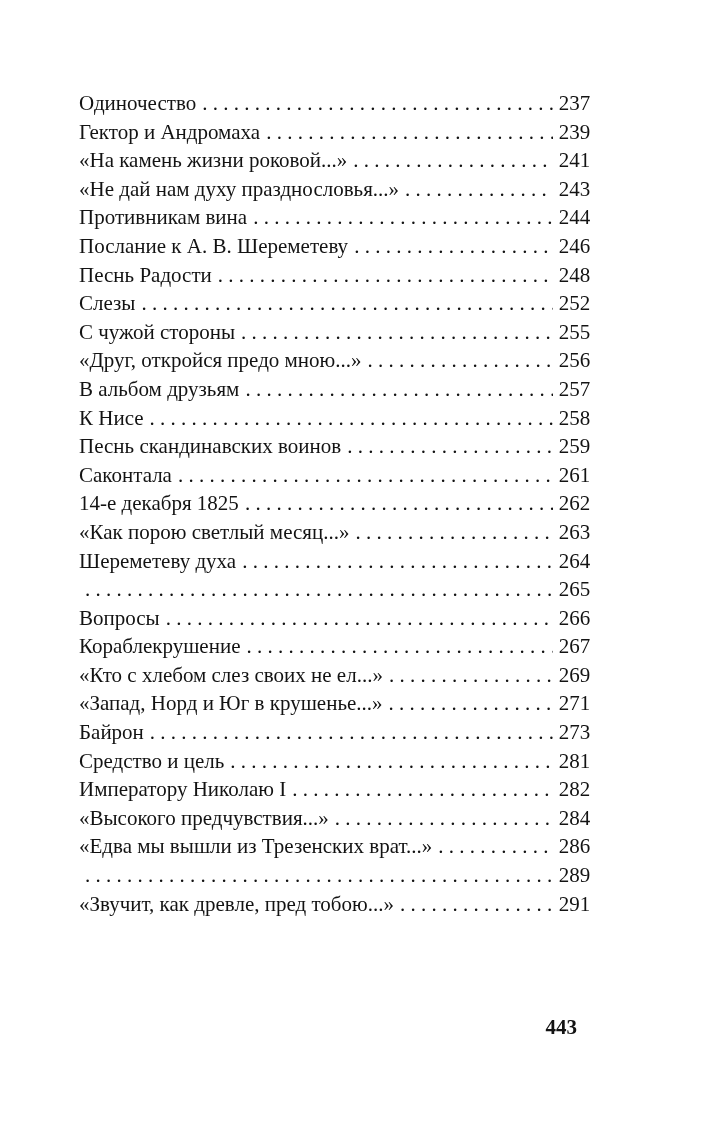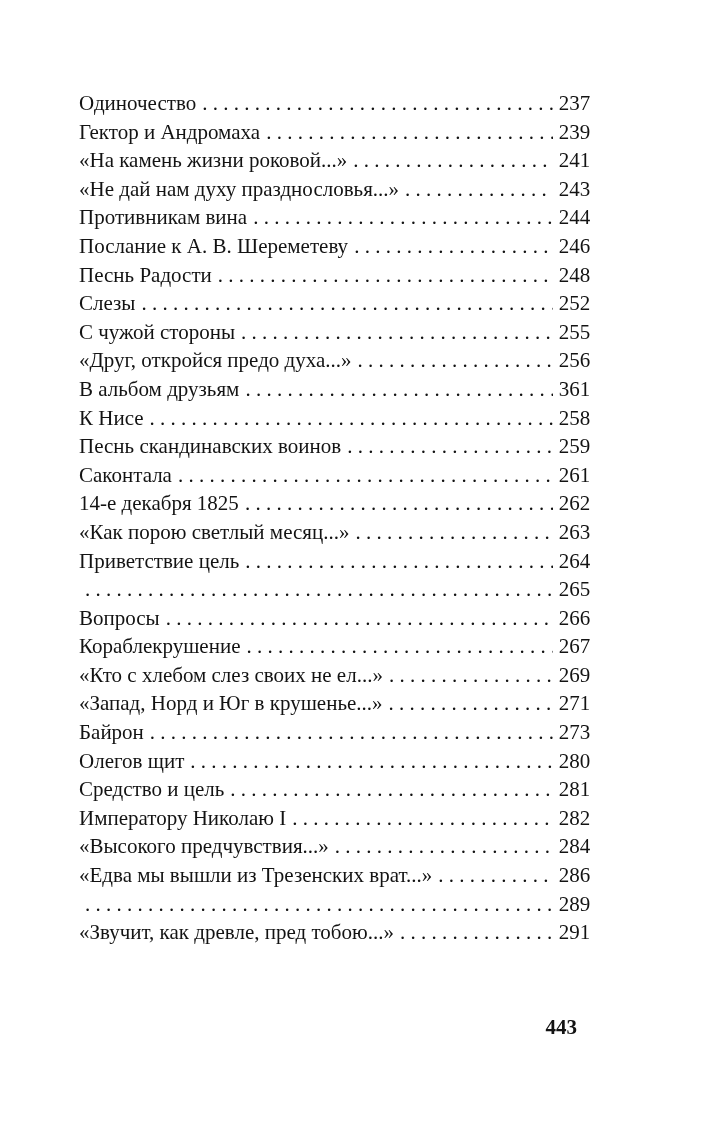--- a/index.html
+++ b/index.html
@@ -101,28 +101,28 @@
         <span class="toc-title">Слезы</span>
         <span class="toc-dots"></span>
         <span class="toc-pagenum">252</span>
       </div>
       <div class="toc-row">
         <span class="toc-title">С чужой стороны</span>
         <span class="toc-dots"></span>
         <span class="toc-pagenum">255</span>
       </div>
       <div class="toc-row">
-        <span class="toc-title">«Друг, откройся предо духа...»</span>
+        <span class="toc-title">«Друг, откройся предо мною...»</span>
         <span class="toc-dots"></span>
         <span class="toc-pagenum">256</span>
       </div>
       <div class="toc-row">
         <span class="toc-title">В альбом друзьям</span>
         <span class="toc-dots"></span>
-        <span class="toc-pagenum">361</span>
+        <span class="toc-pagenum">257</span>
       </div>
       <div class="toc-row">
         <span class="toc-title">К Нисе</span>
         <span class="toc-dots"></span>
         <span class="toc-pagenum">258</span>
       </div>
       <div class="toc-row">
         <span class="toc-title">Песнь скандинавских воинов</span>
         <span class="toc-dots"></span>
         <span class="toc-pagenum">259</span>
@@ -136,21 +136,21 @@
         <span class="toc-title">14-е декабря 1825</span>
         <span class="toc-dots"></span>
         <span class="toc-pagenum">262</span>
       </div>
       <div class="toc-row">
         <span class="toc-title">«Как порою светлый месяц...»</span>
         <span class="toc-dots"></span>
         <span class="toc-pagenum">263</span>
       </div>
       <div class="toc-row">
-        <span class="toc-title">Приветствие цель</span>
+        <span class="toc-title">Шереметеву духа</span>
         <span class="toc-dots"></span>
         <span class="toc-pagenum">264</span>
       </div>
       <div class="toc-row">
         <span class="toc-dots"></span>
         <span class="toc-pagenum">265</span>
       </div>
       <div class="toc-row">
         <span class="toc-title">Вопросы</span>
         <span class="toc-dots"></span>
@@ -168,25 +168,20 @@
       </div>
       <div class="toc-row">
         <span class="toc-title">«Запад, Норд и Юг в крушенье...»</span>
         <span class="toc-dots"></span>
         <span class="toc-pagenum">271</span>
       </div>
       <div class="toc-row">
         <span class="toc-title">Байрон</span>
         <span class="toc-dots"></span>
         <span class="toc-pagenum">273</span>
-      </div>
-      <div class="toc-row">
-        <span class="toc-title">Олегов щит</span>
-        <span class="toc-dots"></span>
-        <span class="toc-pagenum">280</span>
       </div>
       <div class="toc-row">
         <span class="toc-title">Средство и цель</span>
         <span class="toc-dots"></span>
         <span class="toc-pagenum">281</span>
       </div>
       <div class="toc-row">
         <span class="toc-title">Императору Николаю I</span>
         <span class="toc-dots"></span>
         <span class="toc-pagenum">282</span>

